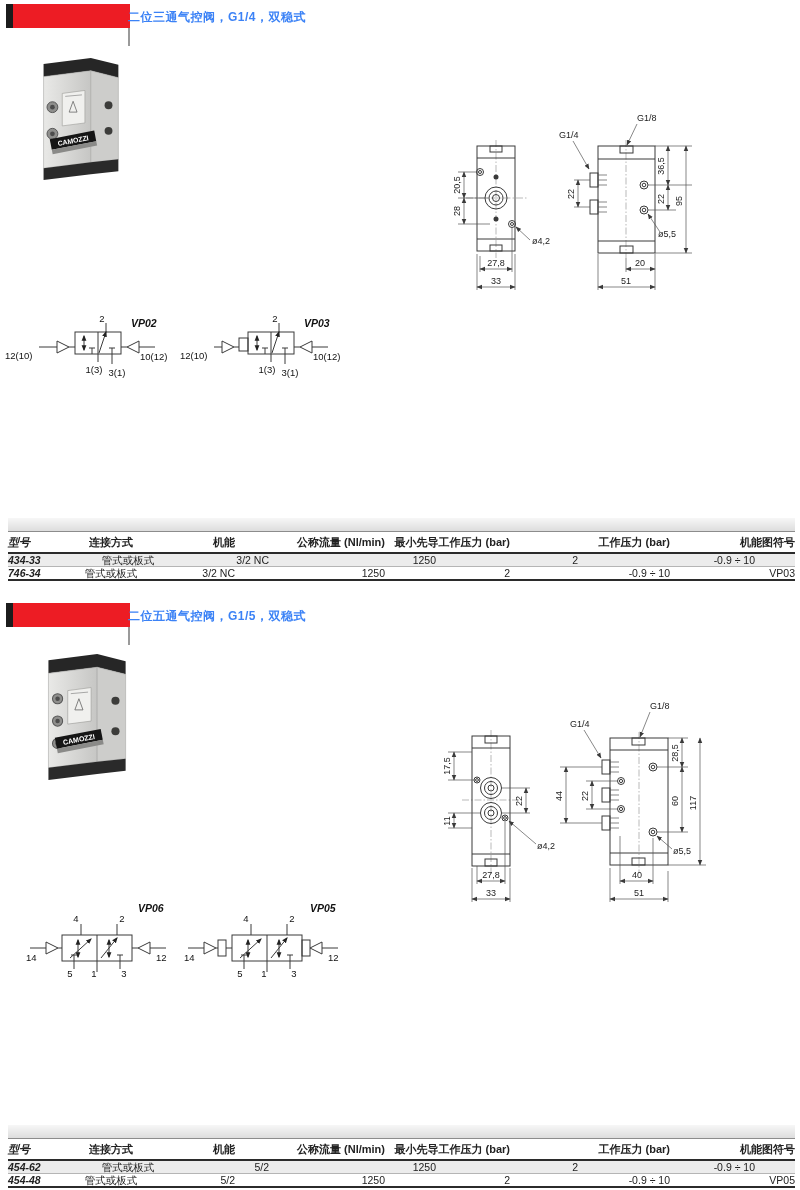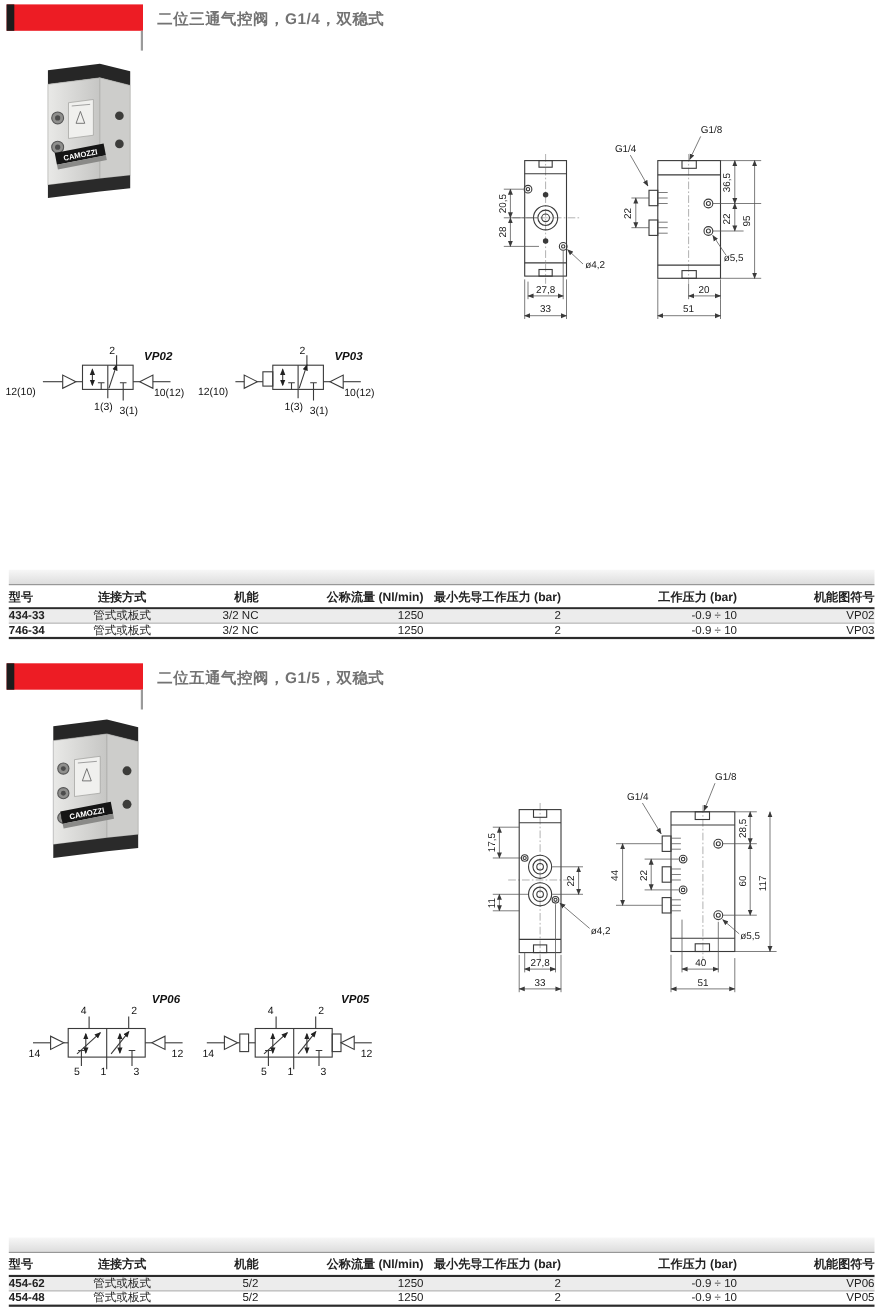--- a/index.html
+++ b/index.html
@@ -2,31 +2,31 @@
 <html><head>
 <meta charset="utf-8">
 <style>
   html,body{margin:0;padding:0;background:#fff;}
   .page{position:relative;width:800px;height:1190px;background:#fff;overflow:hidden;
         font-family:"Liberation Sans",sans-serif;color:#222;}
   
   .banner{position:absolute;left:6px;width:124px;height:24px;background:#ed1c24;}
   .banner .edge{position:absolute;left:0;top:0;width:7px;height:100%;background:#1c1c1c;}
   .banner-tail{position:absolute;width:2px;height:18px;background:#9a9a9a;}
-  .sec-title{position:absolute;left:143px;font-size:14px;font-weight:bold;color:#737373;letter-spacing:.5px;}
+  .sec-title{position:absolute;left:128px;font-size:12px;font-weight:bold;color:#3b82f6;letter-spacing:.5px;}
   
   .spec-table{position:absolute;left:8px;width:787px;background:#fff;}
   .band{height:13px;background:linear-gradient(180deg,#f7f7f7,#ddd);border-bottom:1px solid #8c8c8c;}
   .trow{display:grid;grid-template-columns:58px 84px 85px 150px 125px 160px 125px;align-items:center;}
   .thead{height:20px;border-bottom:2px solid #2b2b2b;font-size:11px;font-weight:bold;color:#222;}
   .trow.body{height:12px;font-size:10.5px;line-height:12px;border-bottom:1px solid #b5b5b5;}
-  .trow.r1{background:#ececec;}
+  .trow.r1{background:#ececec;gap:17px;}
   .trow.r2{border-bottom:2px solid #2b2b2b;}
   .c{text-align:right;white-space:nowrap;}
-  .c0{text-align:left;font-weight:bold;}
+  .c0{text-align:left;font-weight:bold;font-style:italic;}
   .c1{text-align:center;padding-left:6px;}
   
   svg{position:absolute;overflow:visible;}
   svg text{font-family:"Liberation Sans",sans-serif;}
   .ln{stroke:#3a3a3a;stroke-width:1;fill:none;}
   .cl{stroke:#9b9b9b;stroke-width:.7;fill:none;stroke-dasharray:7 2 1.5 2;}
   .xl{stroke:#555;stroke-width:.7;fill:none;}
   .dim{font-size:9px;fill:#222;}
   .dot{fill:#3a3a3a;stroke:none;}
   .sp{font-size:9.5px;fill:#111;}

